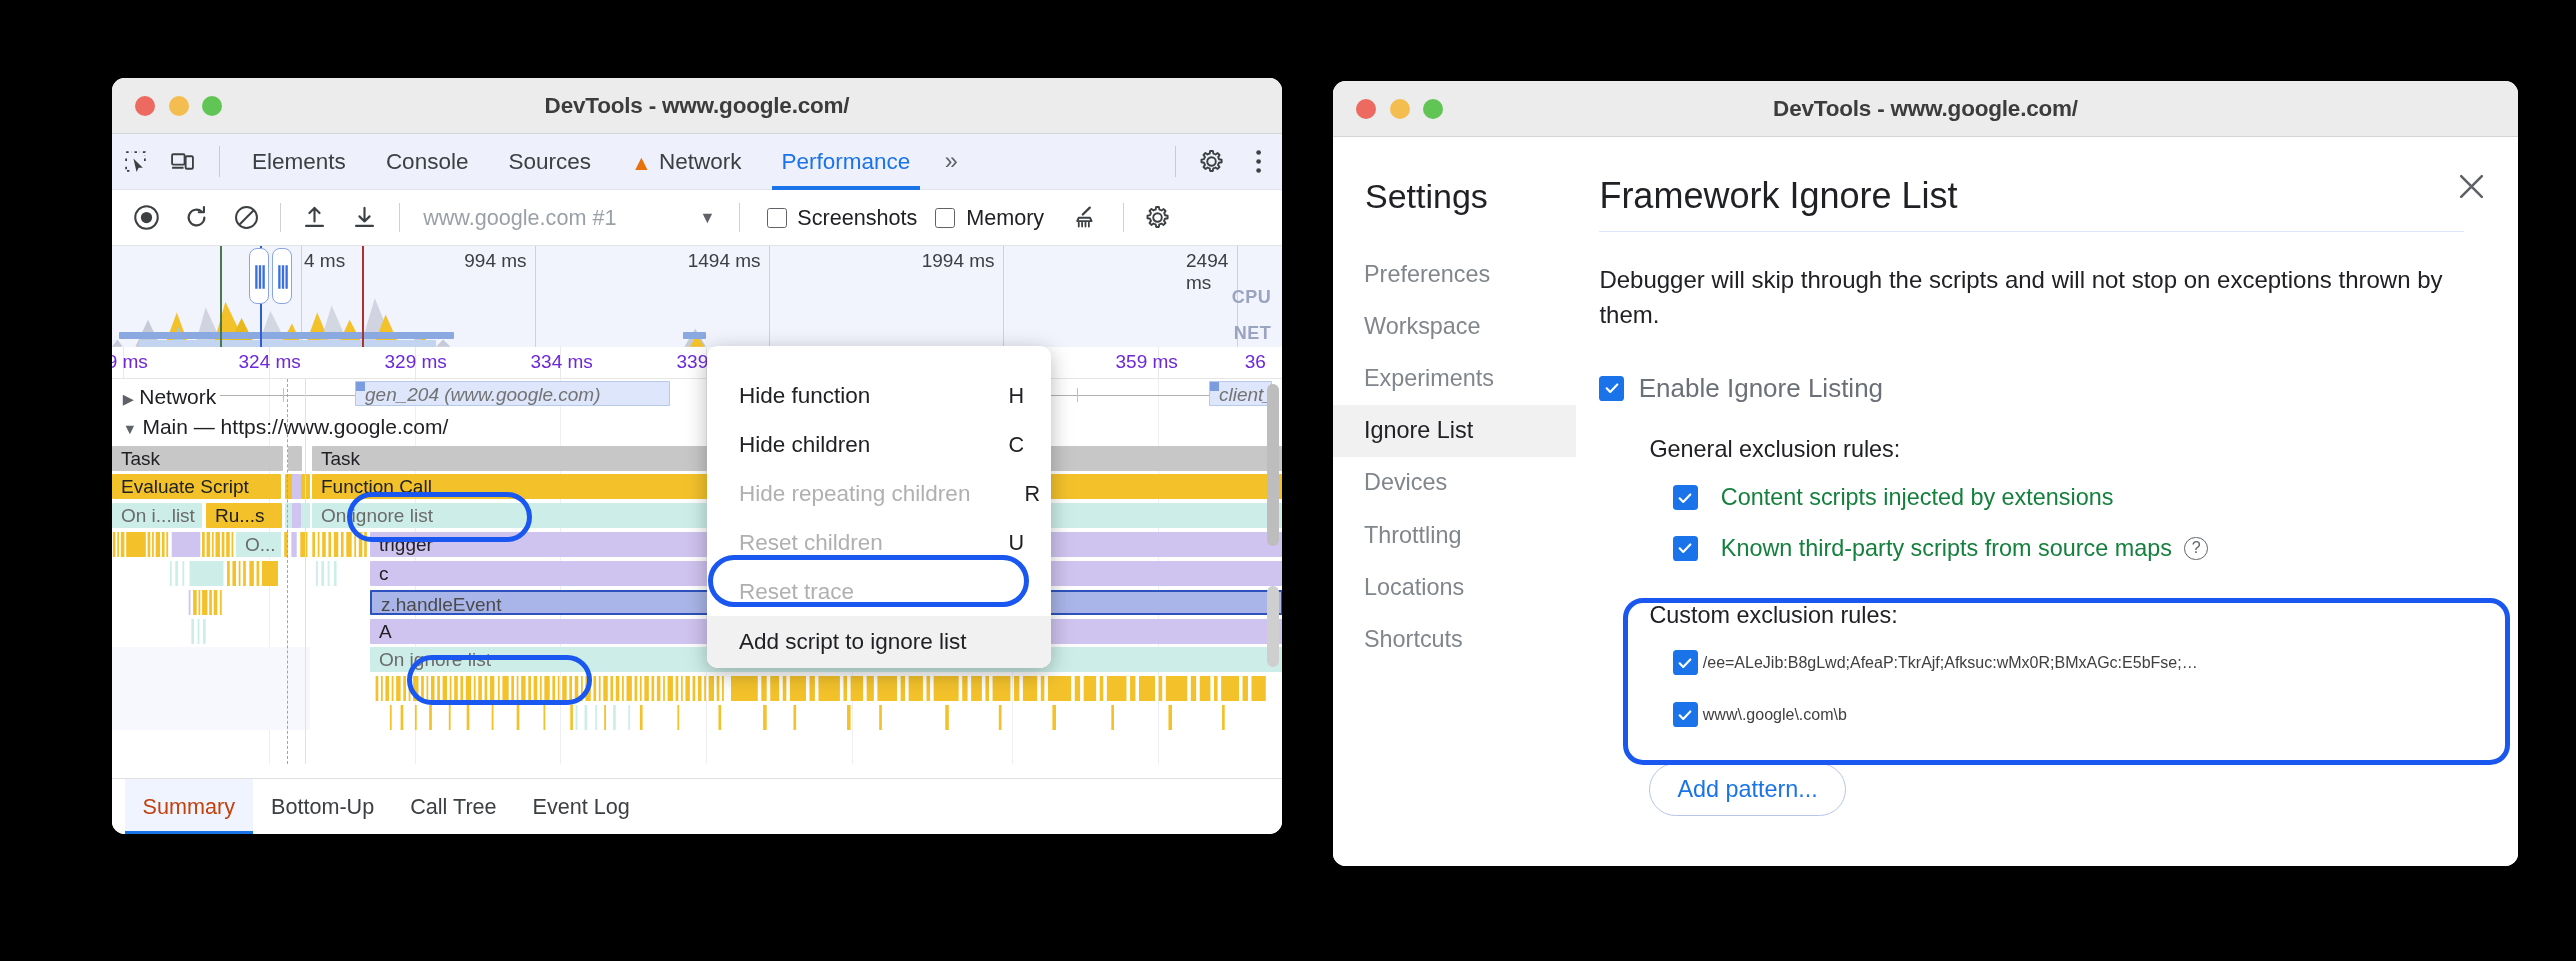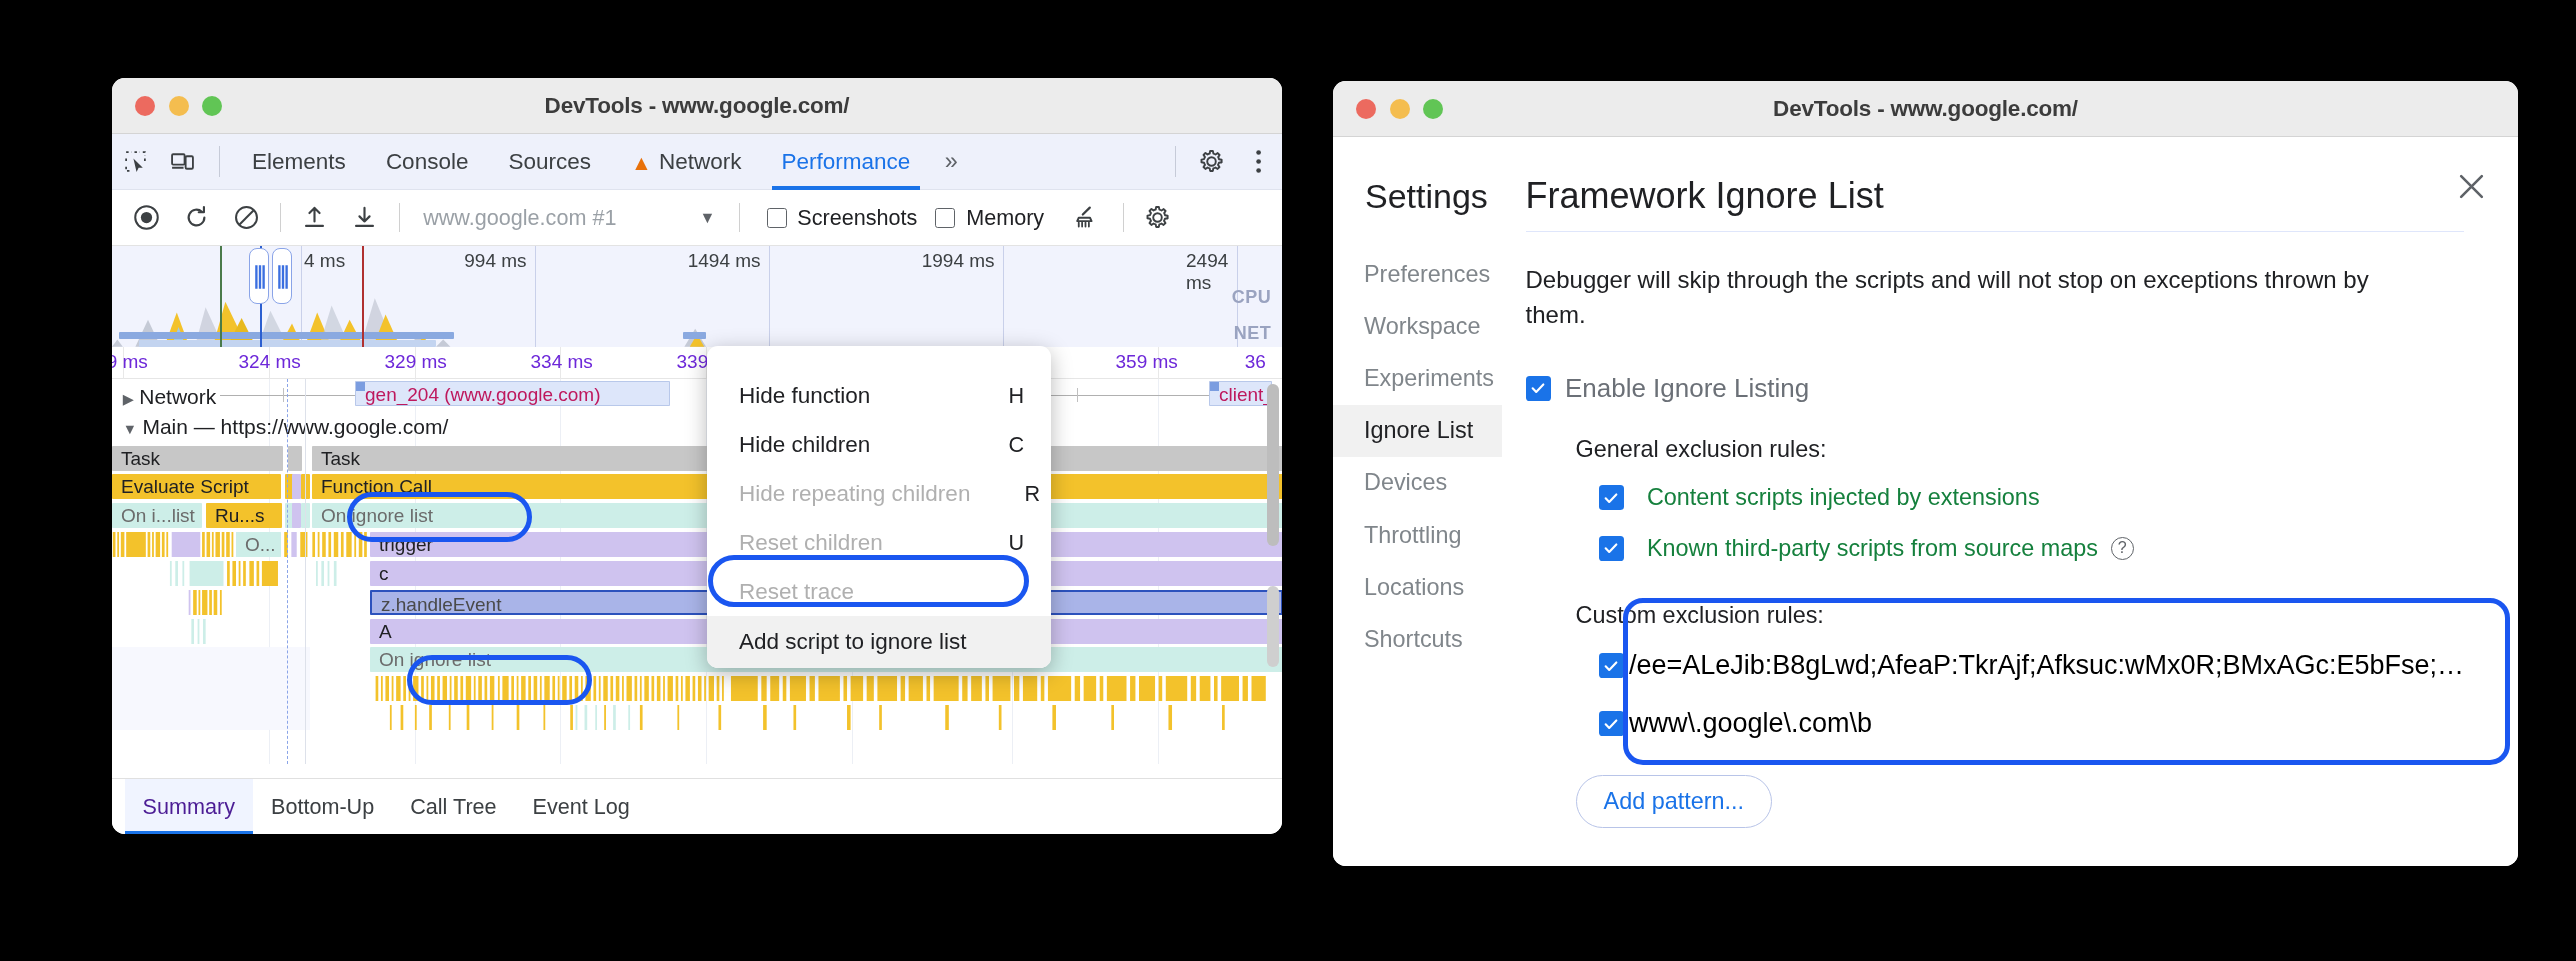--- a/index.html
+++ b/index.html
@@ -120,34 +120,34 @@
   .flame {
     position: absolute; height: 25px; border-radius: 0.9px;
     font-size: 19px; line-height: 25px; padding-left: 9px;
     overflow: hidden; white-space: nowrap; color: #202124;
   }
   .f-gray  { background: #c7c7c7; }
   .f-yellow{ background: #f3c22b; }
   .f-mint  { background: #cdeee8; color:#6b6b6b; }
   .f-purple{ background: #cfc3ef; }
   .f-blue  { background: #a9b4e8; color:#4a4a4a; }
-  .f-net   { background: #dde6fa; border:0.9px solid #b8c8ea; color:#be185d; }
+  .f-net   { background: #dde6fa; border:0.9px solid #b8c8ea; color:#737373;font-style:italic; }
   .net-dot { position:absolute; left:0; top:0; width:9px; height:9px; background:#7b9de0;}
   .net-line { position:absolute; height:0.9px; background:#b0b0b0; }
   .tick-col { position:absolute; width:0.9px; background:#eceff5; }
 
   .dashed-v { position:absolute; width:0; border-left:1.8px dashed #8aa4e8; }
 
   .dt-bottom-tabs {
     position:absolute; bottom: 0; left:0; right:0; height: 56px;
     background:#fff; border-top: 0.9px solid #e0e0e0; display:flex; align-items:center;
     padding-left: 12.6px;
   }
   .bt-tab { font-size: 21.6px; color:#3c4043; padding: 0 18px; height:56px; line-height:56px; position:relative;}
-  .bt-tab.active { color:#4c1d95; background:#f0f4ff;}
+  .bt-tab.active { color:#c2410c; background:#f0f4ff;}
   .bt-tab.active::after{content:"";position:absolute;left:0;right:0;bottom:0;height:3.6px;background:#1a73e8;}
 
   .scroll-v {
     position:absolute; right: 2.7px; width: 12.6px; border-radius:6.3px; background:#bdbdbd;
   }
 
   
   .ctx {
     position:absolute; background:#fff; border-radius: 10.8px;
     box-shadow: 0 5.4px 21.6px rgba(0,0,0,.28); padding: 25px 0 0 0; overflow:hidden;
@@ -199,21 +199,21 @@
   .help-i {
     width: 23.4px; height: 23.4px; border-radius:50%; border:1.8px solid #5f6368;
     color:#5f6368; font-size:16px; display:inline-flex; align-items:center;
     justify-content:center; margin-left: 12.6px; flex:none;
   }
   .custom-box { position:relative; }
   .btn-pill {
     display:inline-block; border:0.9px solid #b8c4e8; border-radius: 899px;
     color:#1a73e8; font-size: 23.4px; padding: 11.7px 27px; background:#fff;
   }
-  .mono-rule { font-size: 27px; color:#000000; margin-left:5px; white-space:nowrap;}
+  .mono-rule { font-size: 16px; color:#404040; margin-left:5px; white-space:nowrap;}
 </style>
 </head>
 <body>
 
 <div class="stage">
 
   <div class="win" id="win-left">
 
     <div class="titlebar">
       <div class="lights">

